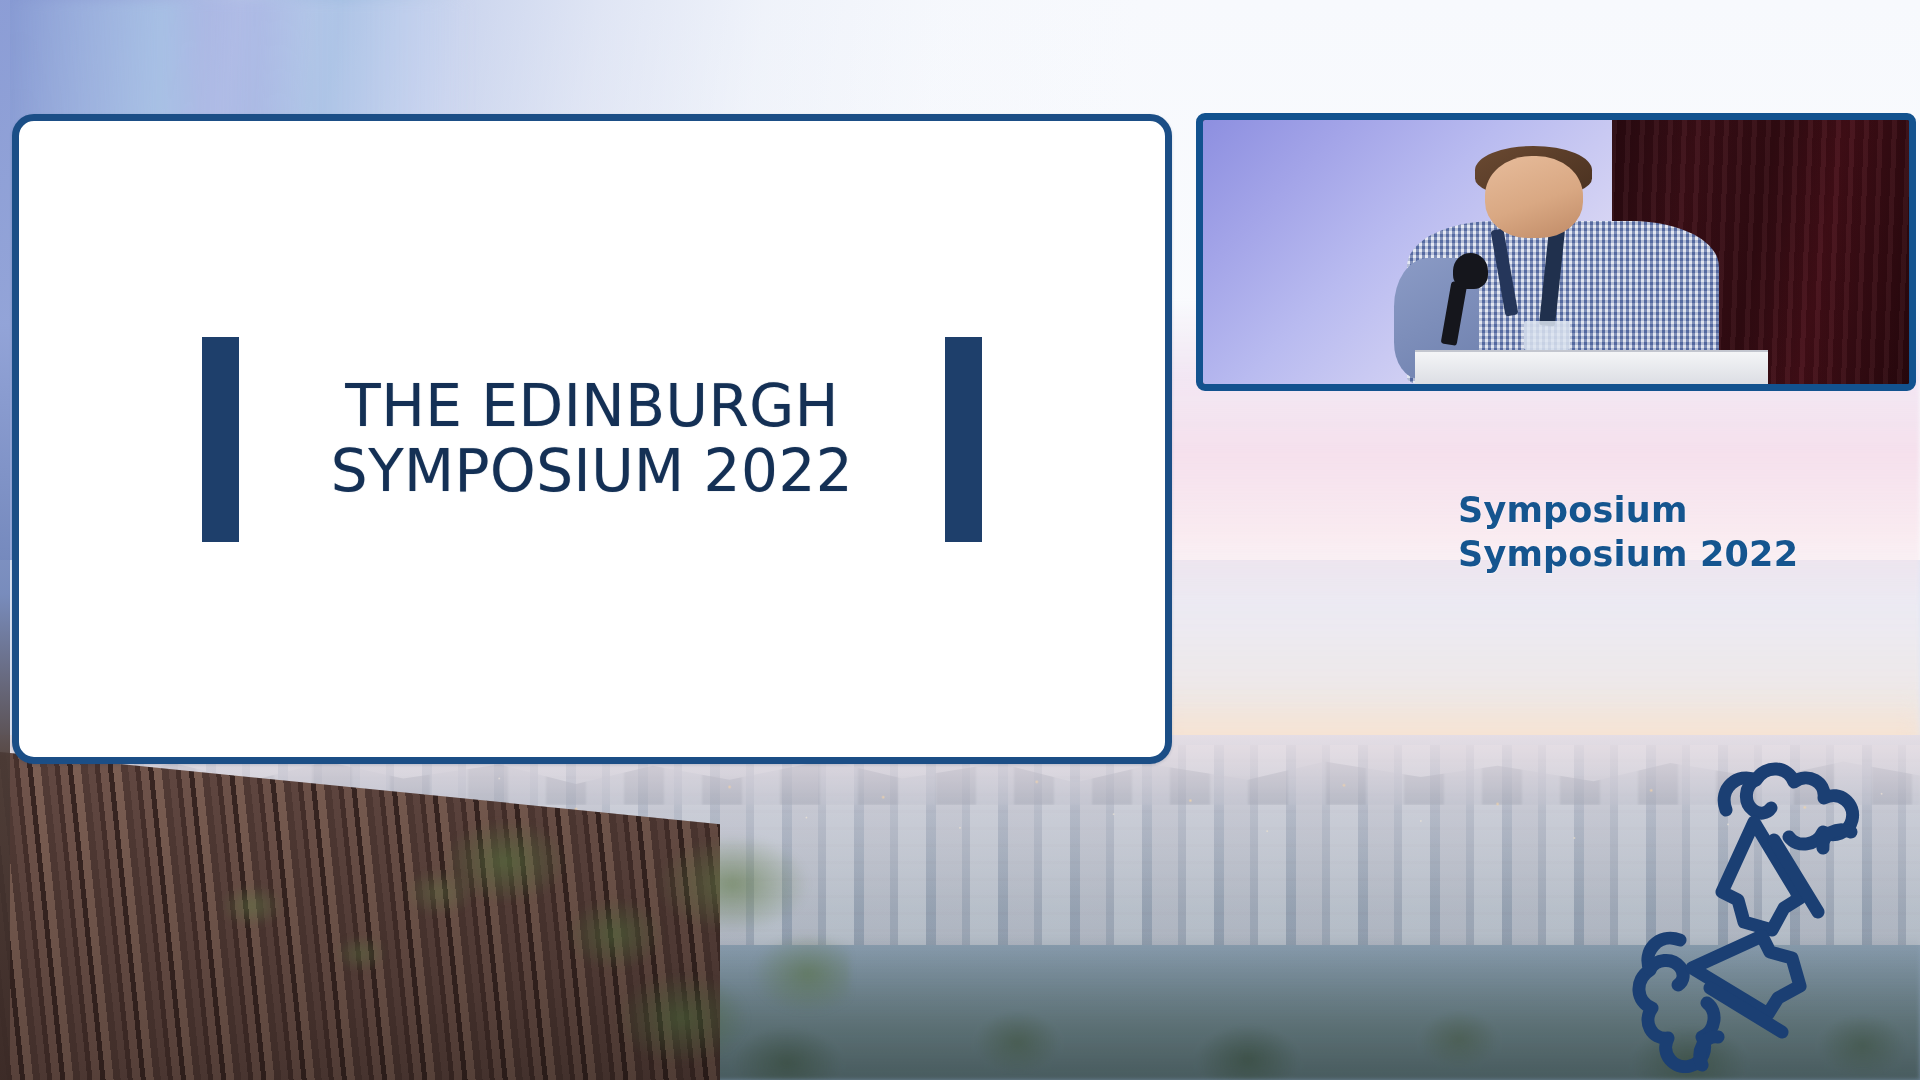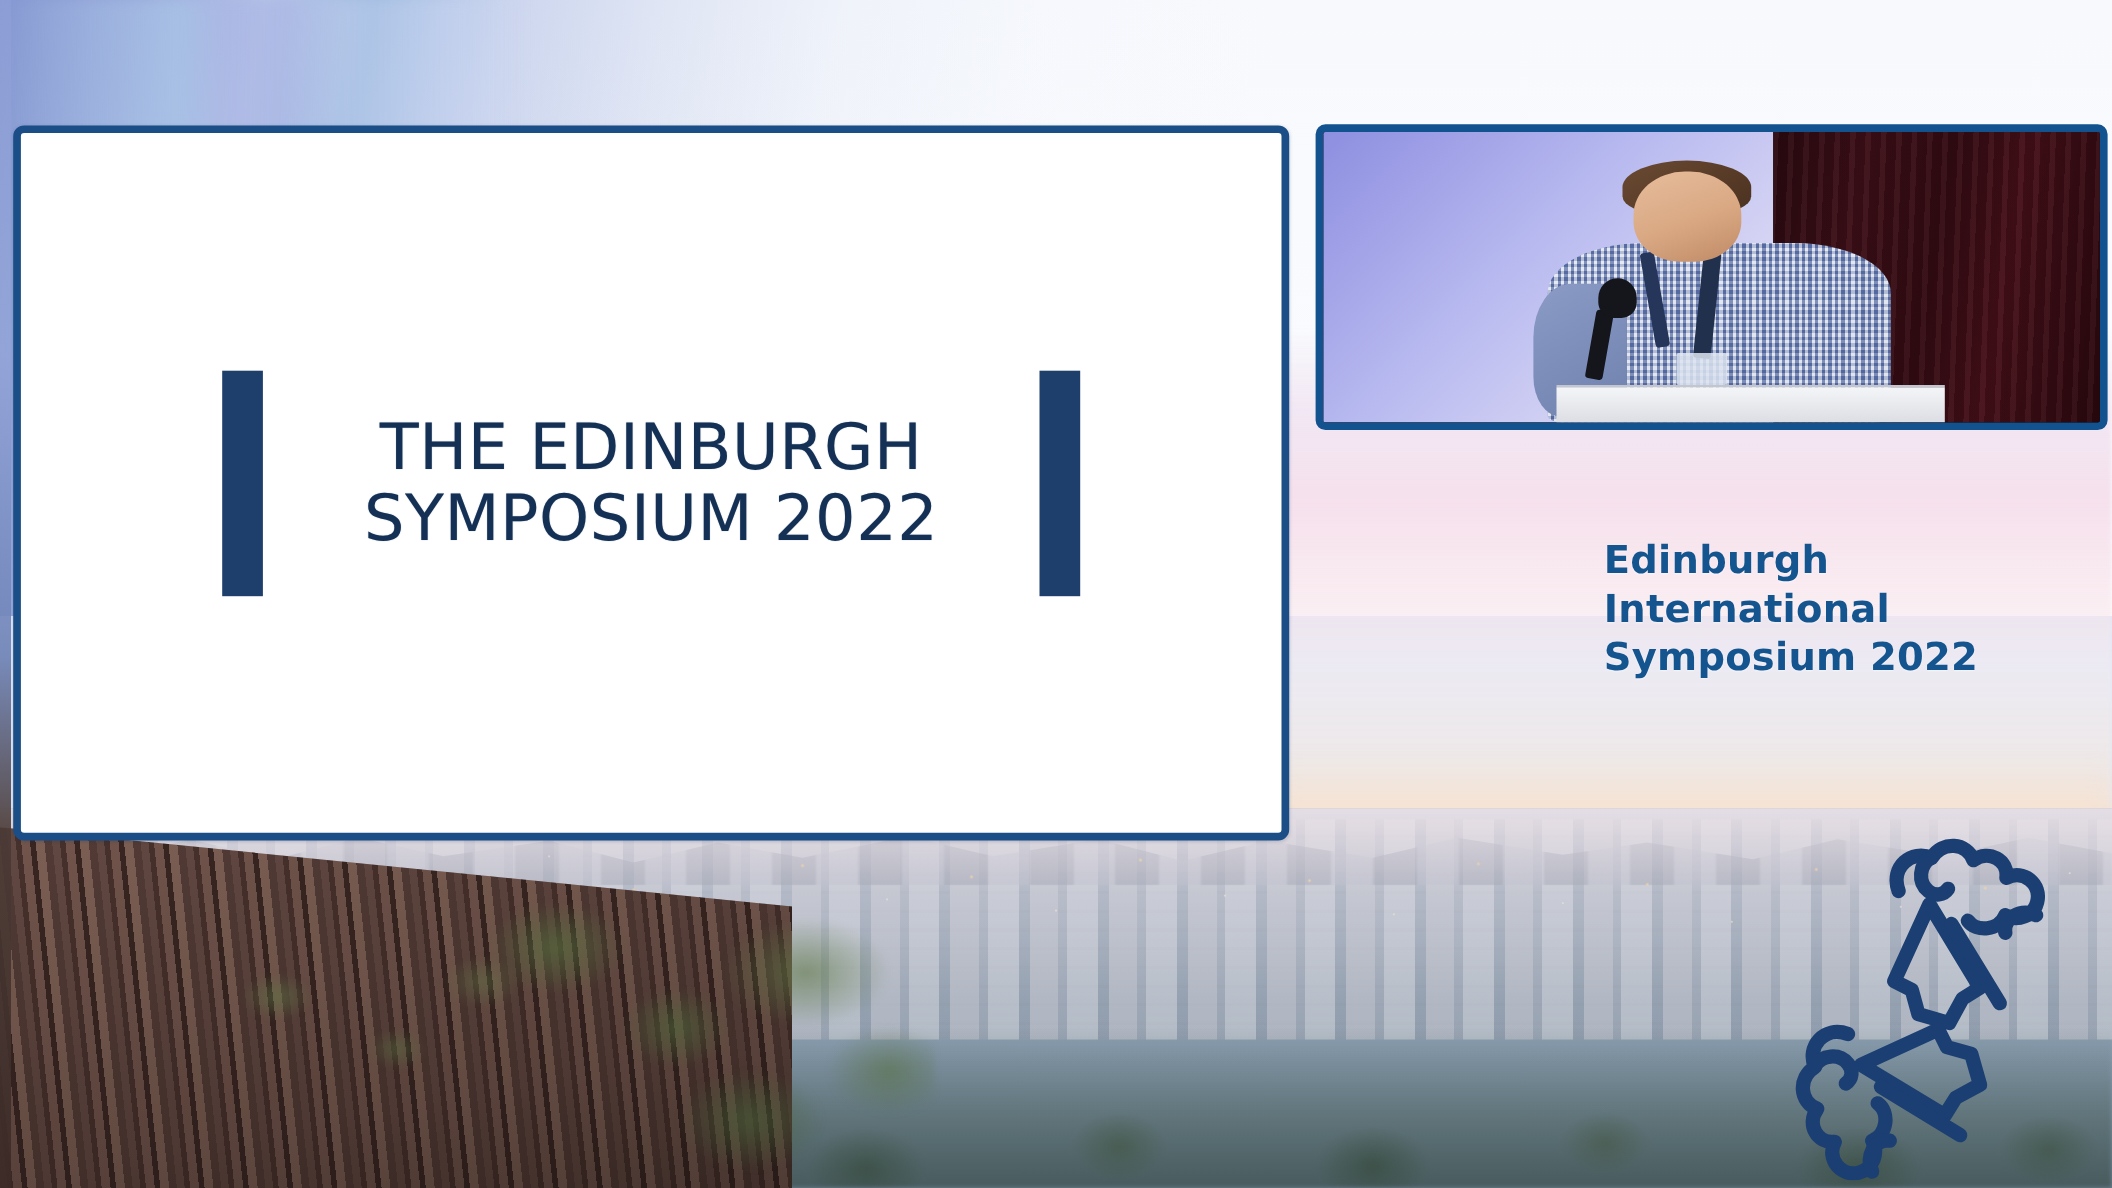--- a/index.html
+++ b/index.html
@@ -189,21 +189,21 @@
       radial-gradient(ellipse 38px 26px at 62% 58%, rgba(88,114,64,0.45), transparent 70%),
       radial-gradient(ellipse 52px 34px at 85% 22%, rgba(100,126,72,0.4), transparent 70%);
     filter:blur(3px);
   }
 
   
   #slide {
     position:absolute; left:12px; top:114px; width:1160px; height:650px;
     background:#ffffff;
     border:7px solid #1b4e86;
-    border-radius:10px;
+    border-radius:22px;
     display:flex; align-items:center; justify-content:center;
     box-shadow:0 1px 3px rgba(20,50,90,0.18);
   }
   .slide-inner { display:flex; align-items:center; justify-content:center; width:100%; gap:0; }
   .bar {
     width:37px; height:205px; background:#1e3f6b;
     flex:0 0 auto;
   }
   .bar-left  { margin-right:92px; }
   .bar-right { margin-left:92px; }
@@ -362,22 +362,21 @@
     <div class="sp-badge"></div>
     <div class="sp-hair"></div>
     <div class="sp-head"></div>
     <div class="sp-mic-stick"></div>
     <div class="sp-mic"></div>
   </div>
   <div class="podium"></div>
 </div>
 
 <div id="brand">
-  <span class="ln">Edinburgh</span>
-  <span class="ln">International</span>
+  <span class="ln">Symposium</span>
   <span class="ln">Symposium 2022</span>
 </div>
 
 <div id="logo">
   <svg viewBox="0 0 330 355" fill="none" xmlns="http://www.w3.org/2000/svg">
     <g stroke="#1b3f73" stroke-width="13" stroke-linecap="round" stroke-linejoin="round" fill="none">
 
       <path d="M138 92 c-8 -22 12 -38 30 -30 c10 -16 32 -14 38 2 c14 -10 32 0 30 16 c16 -8 32 6 28 22 c-3 13 -18 18 -29 12 c-6 14 -26 16 -34 5"></path>
       <path d="M167 62 c-10 6 -12 22 -2 30 c6 5 14 4 18 -2"></path>
       <path d="M263 114 c-14 -6 -30 2 -28 16"></path>

